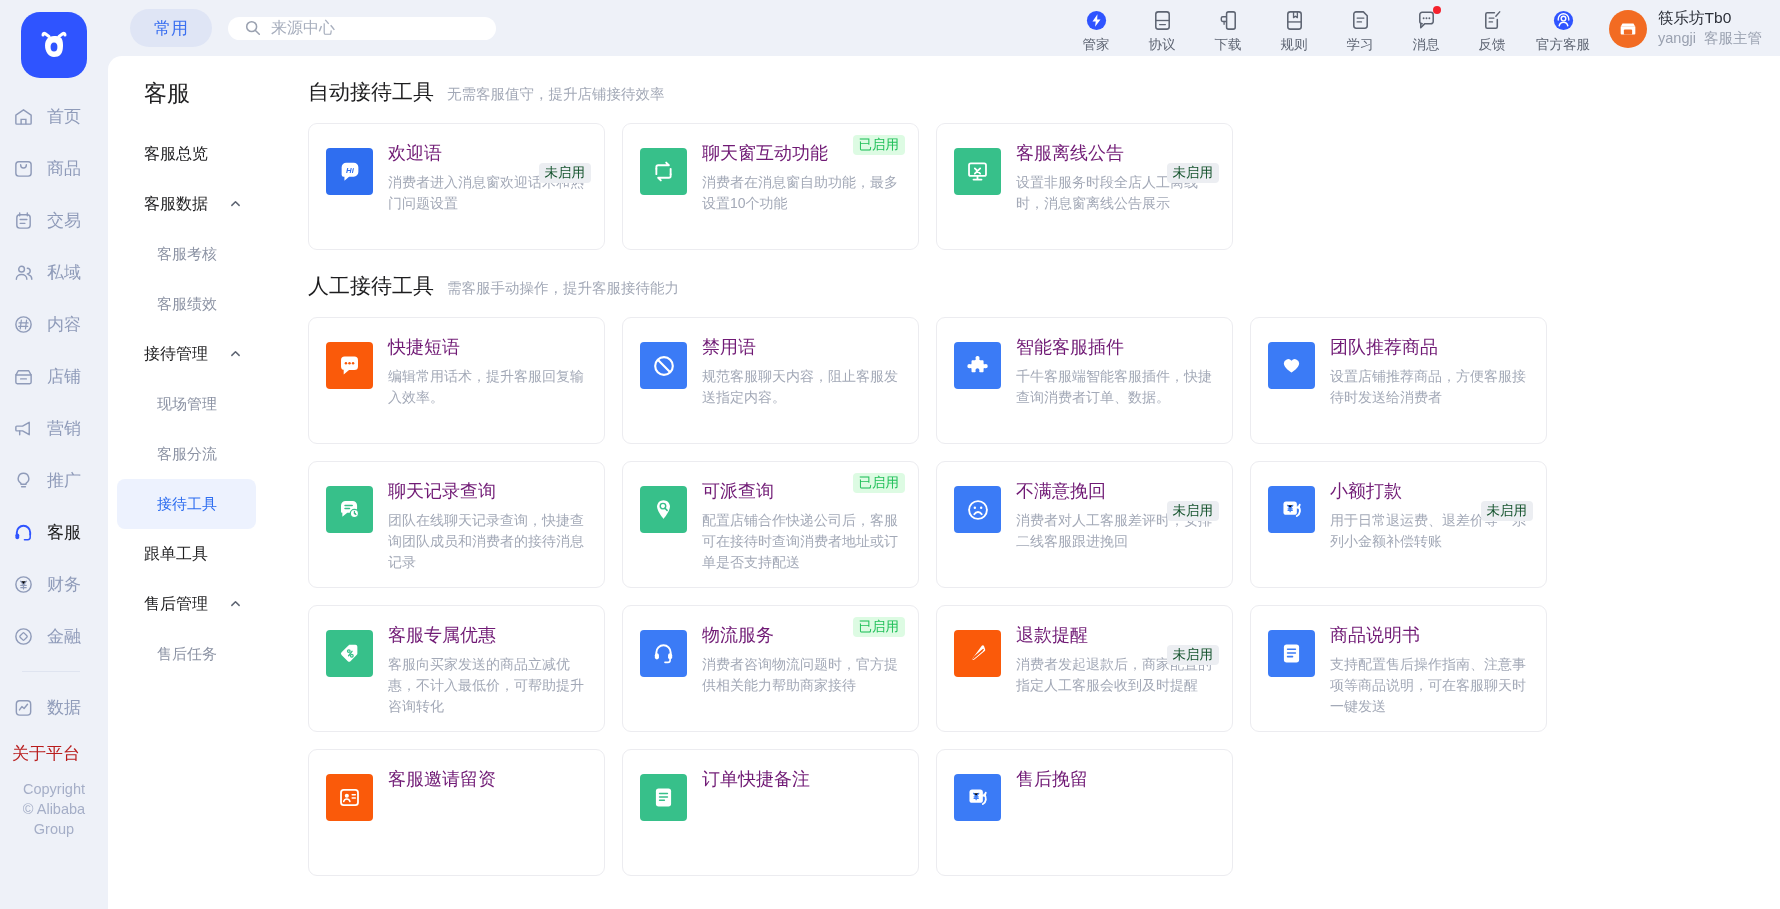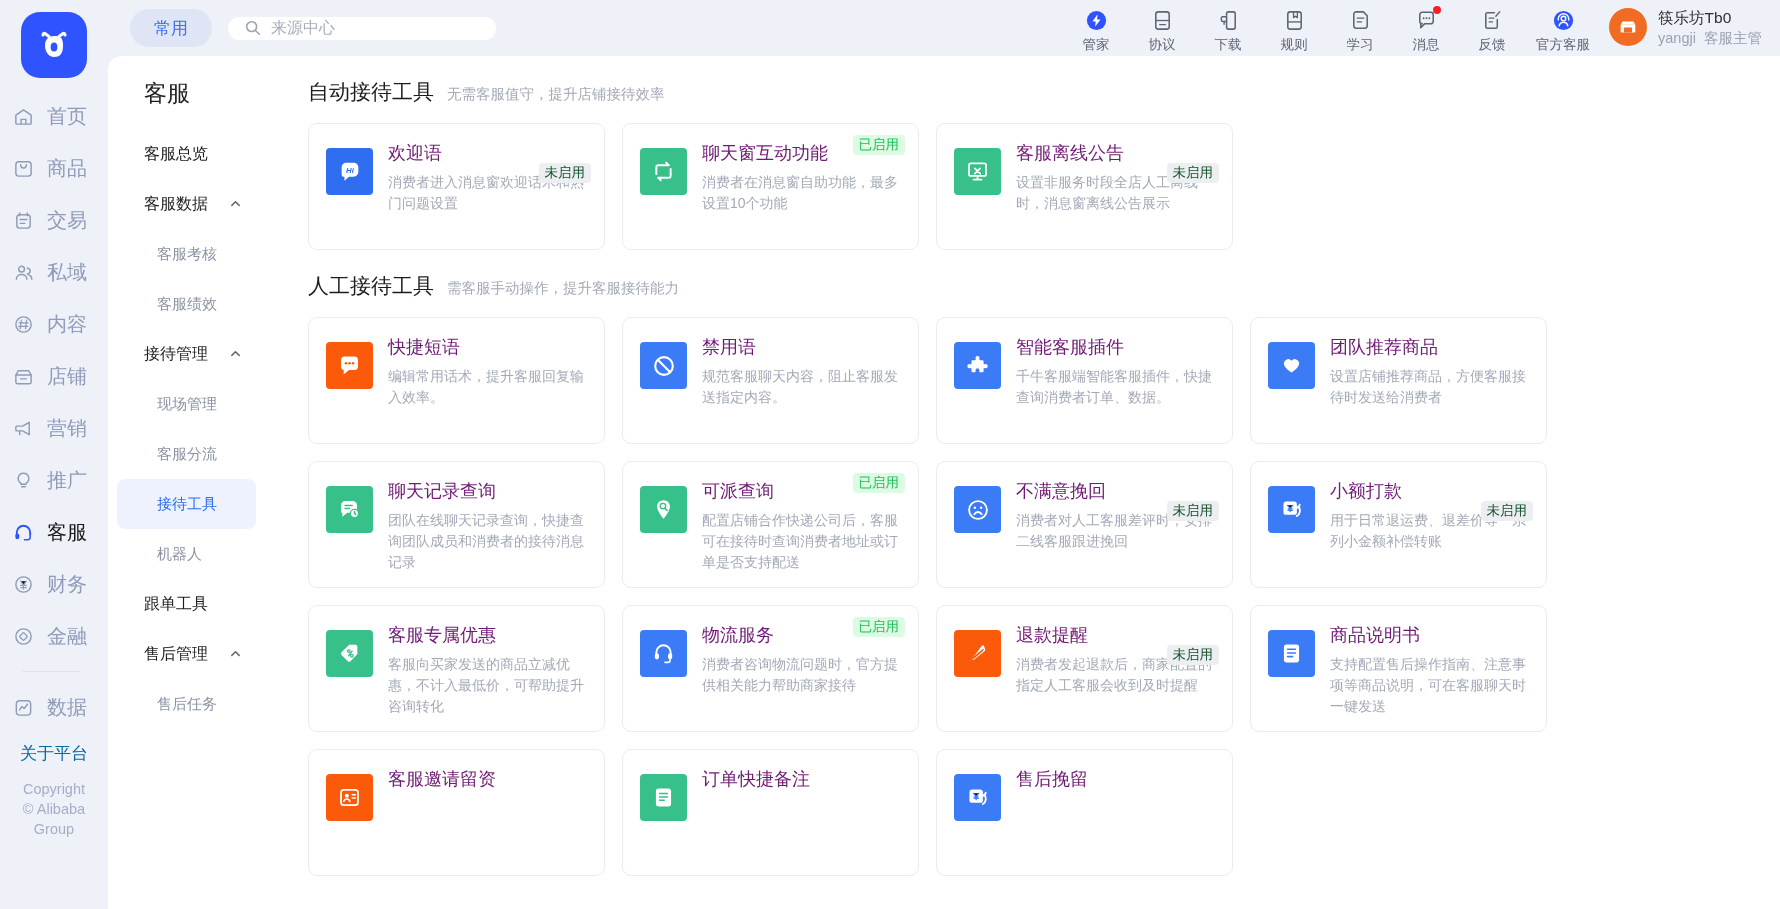--- a/index.html
+++ b/index.html
@@ -23,32 +23,32 @@
   .logo {
     width: 66px; height: 66px; border-radius: 19px;
     background: #2f54ff; margin-top: 12px;
     display: flex; align-items: center; justify-content: center;
     flex: 0 0 auto;
   }
   .rail-items { margin-top: 12px; width: 100%; }
   .rail-item {
     display: flex; align-items: center; gap: 13px;
     height: 52px; padding-left: 12px;
-    color: #8f9bb9; font-size: 20px; cursor: pointer;
+    color: #8f9bb9; font-size: 17px; cursor: pointer;
     position: relative;
   }
   .rail-item .ri-icon {
     width: 22px; height: 22px; display: flex; align-items: center; justify-content: center;
     flex: 0 0 auto;
   }
   .rail-item.active { color: #1a1a1a; font-weight: 500; }
   .rail-item.active .ri-icon { color: #2f54ff; }
   .rail-sep { width: 58px; height: 1px; background: #dfe4f0; margin: 9px auto 9px 22px; }
   .rail-about {
-    color: #0369a1; font-size: 17px; padding-left: 20px; height: 40px;
+    color: #b91c1c; font-size: 17px; padding-left: 12px; height: 40px;
     display: flex; align-items: center; cursor: pointer;
     overflow: hidden; white-space: nowrap;
   }
   .copyright {
     margin-top: 6px; text-align: center; color: #a5aec7;
     font-size: 14.5px; line-height: 20px; width: 100%;
   }
 
   
   .header {
@@ -72,21 +72,21 @@
     width: 54px; display: flex; flex-direction: column; align-items: center;
     gap: 3px; cursor: pointer; position: relative; padding-top: 6px;
   }
   .tool .t-ic { height: 24px; display: flex; align-items: center; justify-content: center; }
   .tool .t-lb { font-size: 13.5px; color: #5d6472; white-space: nowrap; }
   .tool .dot {
     position: absolute; width: 8px; height: 8px; border-radius: 50%;
     background: #f5222d; top: 3px; right: 12px;
   }
   .profile {
-    display: flex; align-items: flex-start; gap: 11px; margin-left: 14px; margin-right: 18px;
+    display: flex; align-items: flex-end; gap: 11px; margin-left: 14px; margin-right: 18px;
     cursor: pointer;
   }
   .avatar {
     width: 38px; height: 38px; border-radius: 50%; background: #f26b22;
     display: flex; align-items: center; justify-content: center; flex: 0 0 auto;
   }
   .pf-lines { line-height: 1.32; }
   .pf-name { font-size: 15.5px; color: #2b2f38; }
   .pf-sub { font-size: 14.5px; color: #9aa1b0; }
 
@@ -454,23 +454,20 @@
           </div>
           <div class="sn-item child">
             <span>现场管理</span>
           </div>
           <div class="sn-item child">
             <span>客服分流</span>
           </div>
           <div class="sn-item child selected">
             <span>接待工具</span>
           </div>
-          <div class="sn-item child">
-            <span>机器人</span>
-          </div>
           <div class="sn-item group">
             <span>跟单工具</span>
           </div>
           <div class="sn-item group">
             <span>售后管理</span>
             <span class="caret">
               <svg width="11" height="11" viewBox="0 0 12 12">
                 <path d="M2 7.5 6 3.5l4 4" fill="none" stroke="currentColor" stroke-width="1.6" stroke-linecap="round" stroke-linejoin="round"></path>
               </svg>
             </span>

